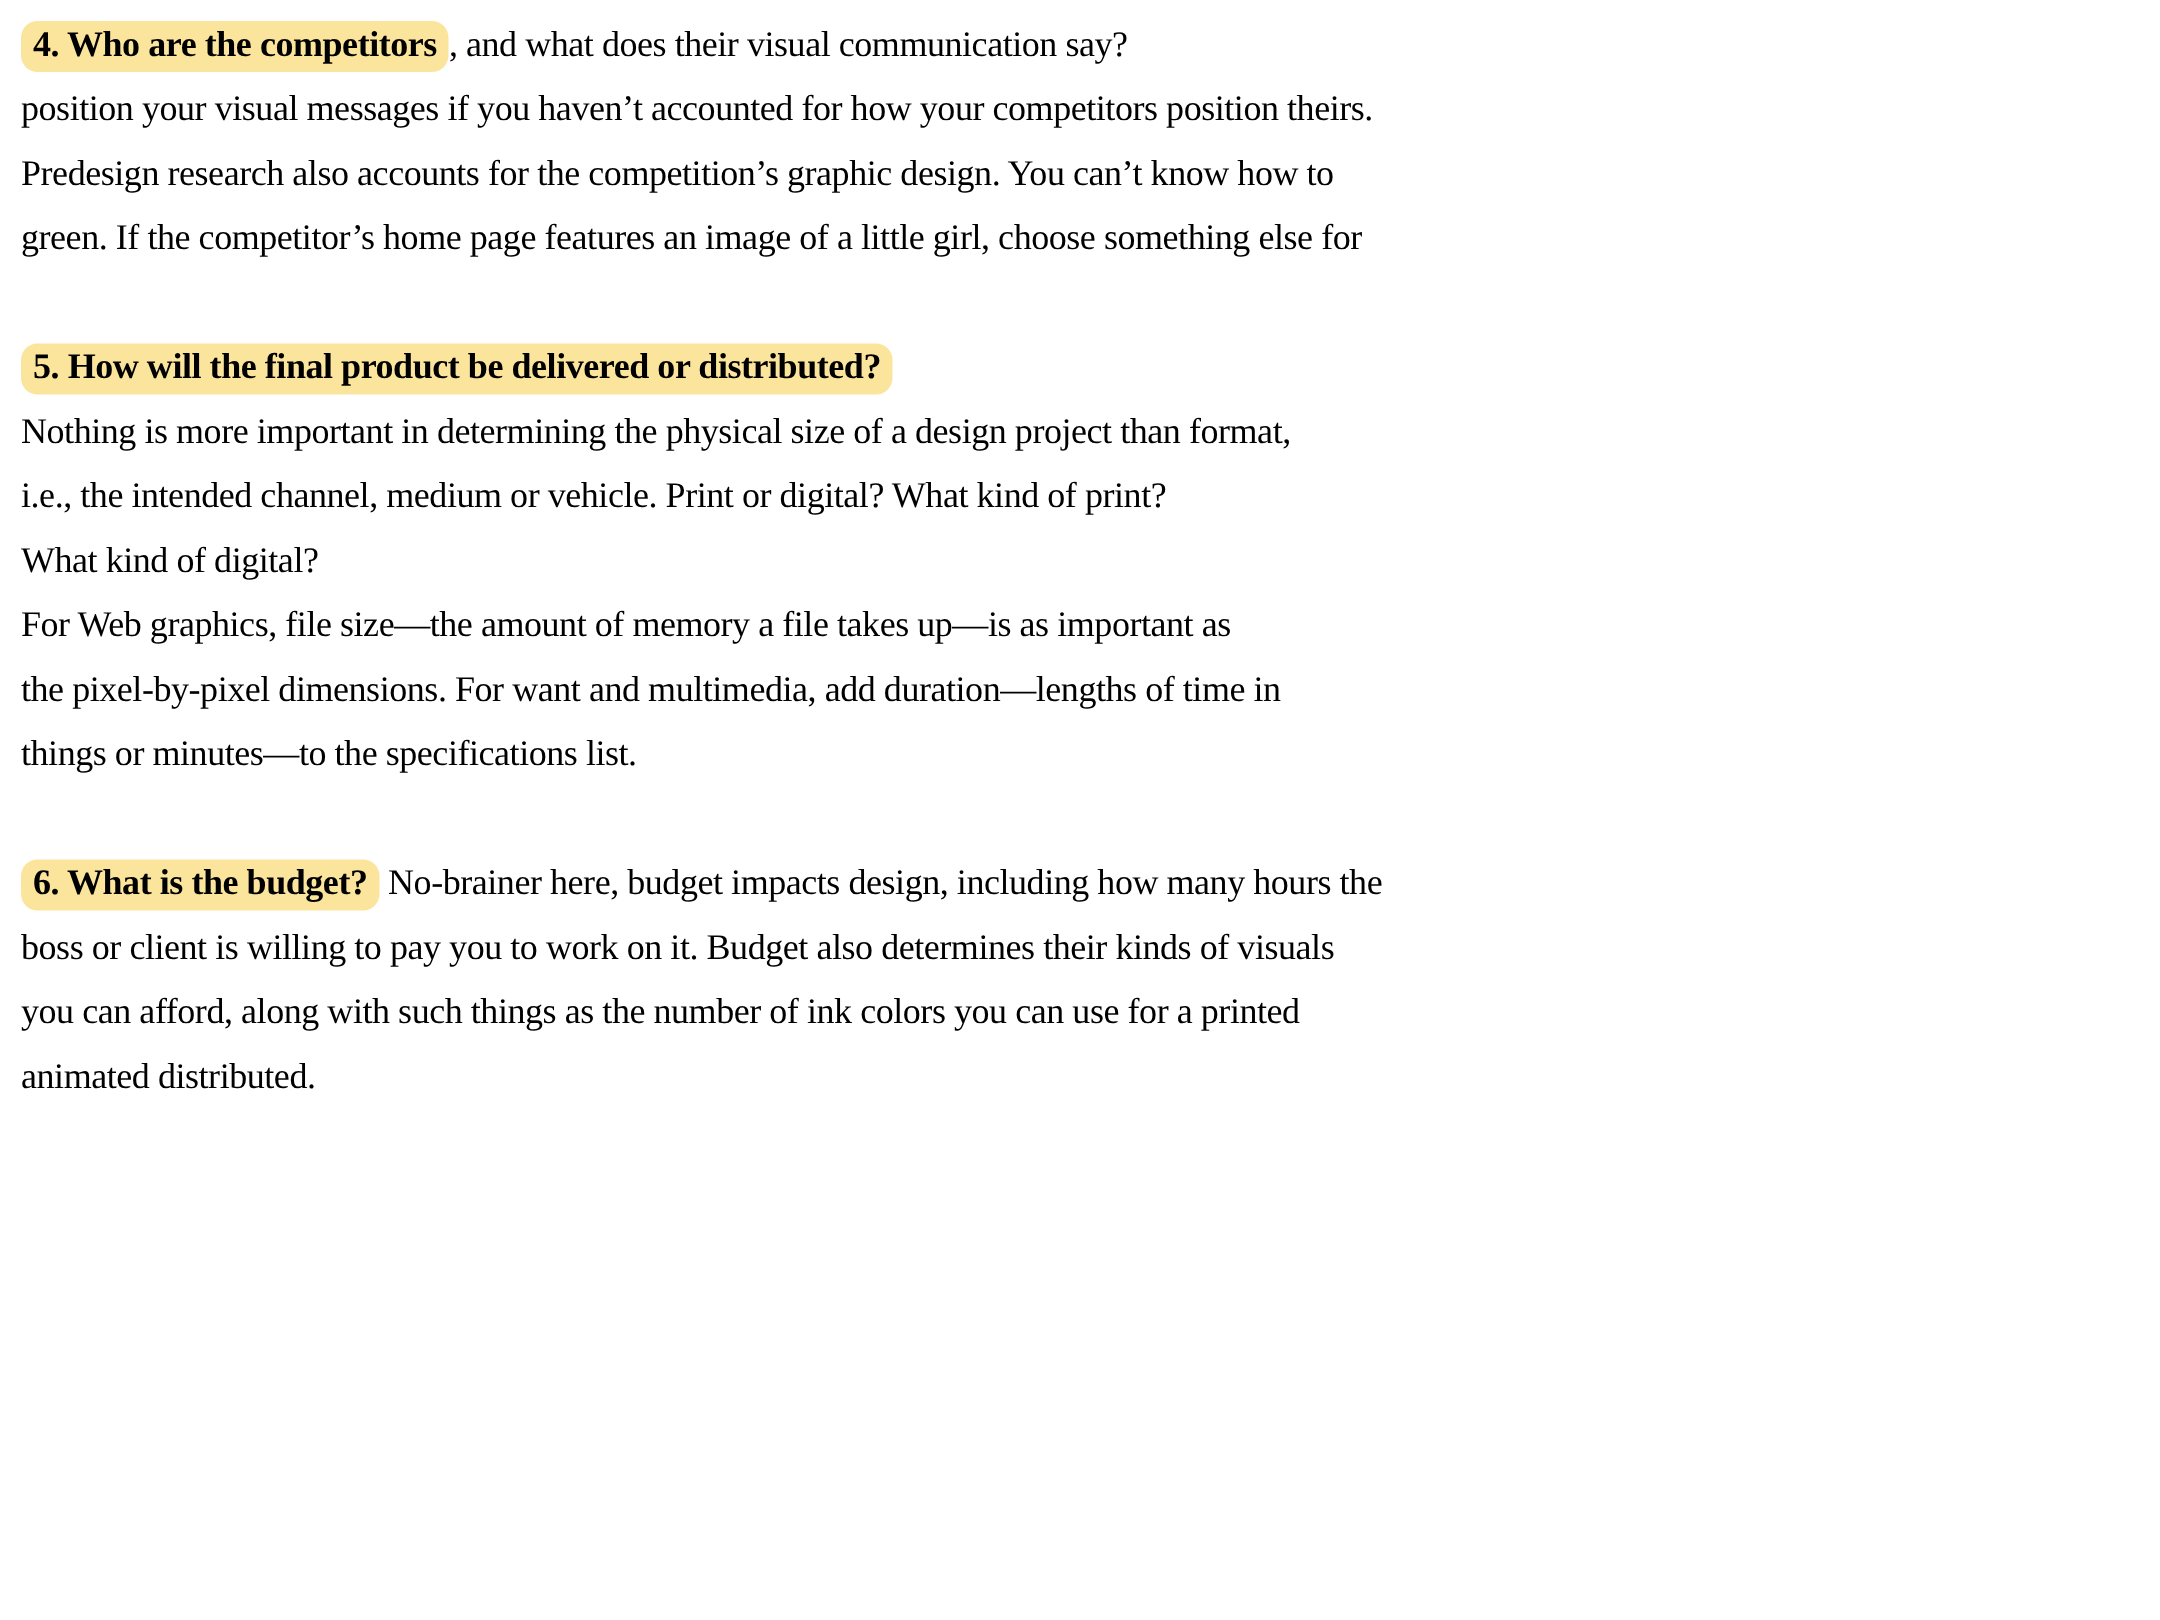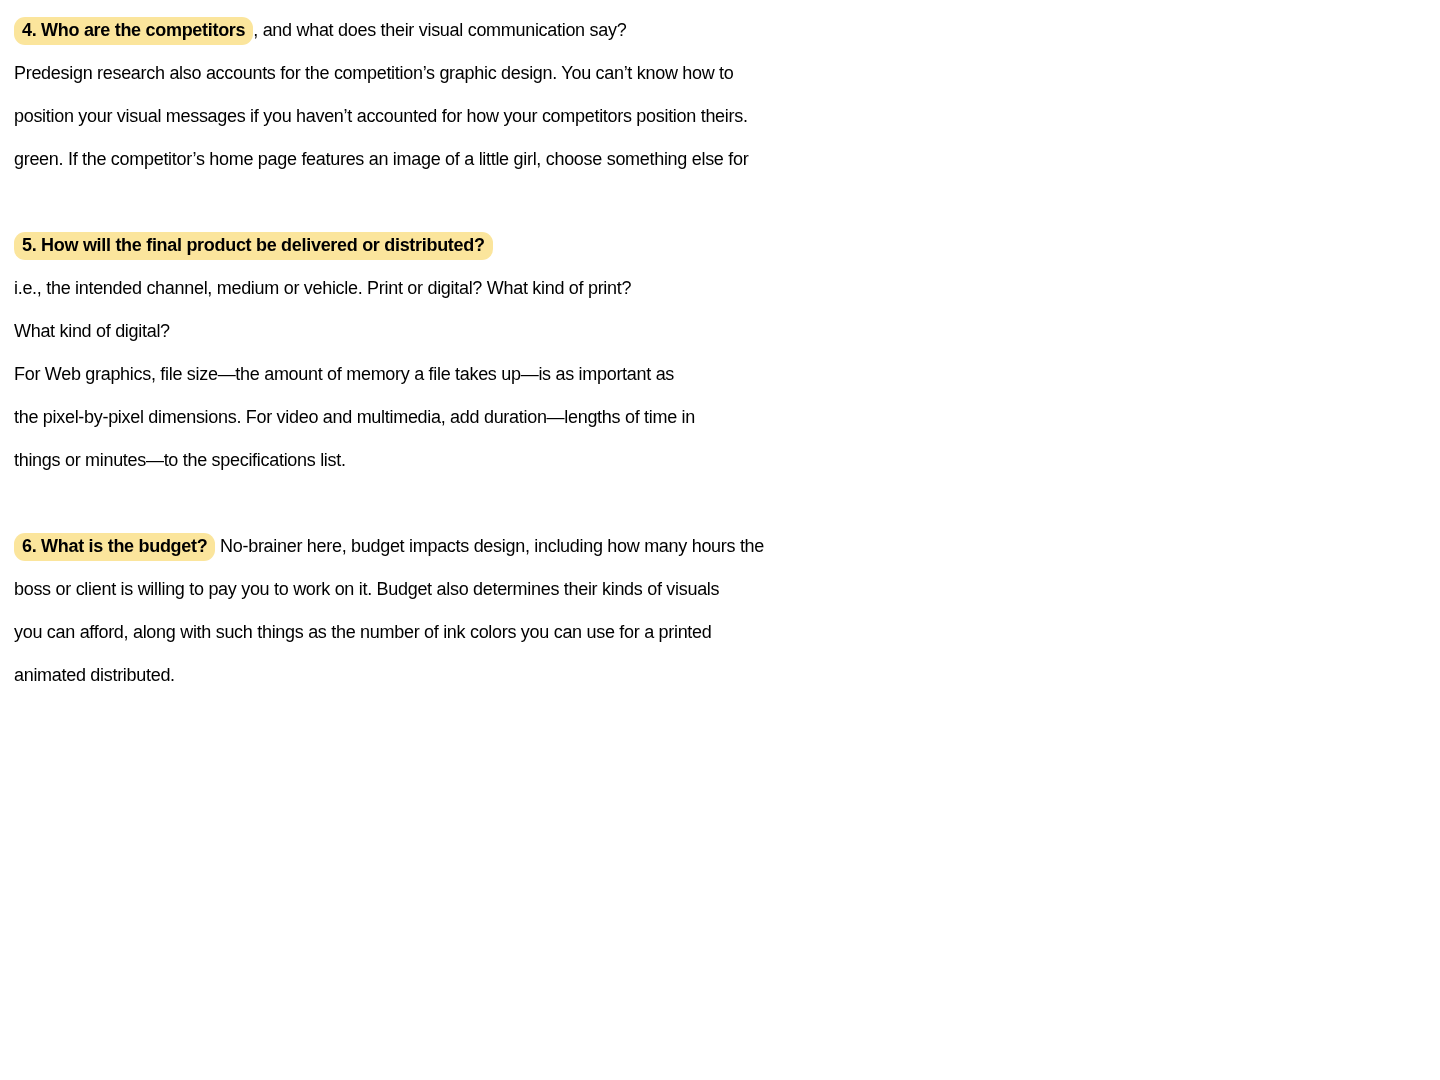--- a/index.html
+++ b/index.html
@@ -10,50 +10,52 @@
     font-family: "Liberation Sans", sans-serif;
     color: var(--txt);
     overflow: hidden;
   }
   .slide {
     width: 1440px; height: 1080px;
     padding: 9px 12px 0 14px;
   }
   .para { margin-bottom: 43px; }
   .line {
-    font-size: 18px;
+    font-size: 24px;
     line-height: 43px;
     letter-spacing: -0.3px;
     white-space: nowrap;
+    font-family: Liberation Serif, serif;
   }
   .hl {
     background: var(--hl);
     font-weight: 700;
     padding: 3px 8px 5px 8px;
     border-radius: 11px;
   }
 </style>
 </head>
 <body>
 
 <div class="slide">
 
   <div class="para">
     <p class="line"><span class="hl">4. Who are the competitors</span><span>, and what does their visual communication say?</span></p>
+    <p class="line">position your visual messages if you haven’t accounted for how your competitors position theirs.</p>
     <p class="line">Predesign research also accounts for the competition’s graphic design. You can’t know how to</p>
-    <p class="line">position your visual messages if you haven’t accounted for how your competitors position theirs.</p>
     <p class="line">green. If the competitor’s home page features an image of a little girl, choose something else for</p>
   </div>
 
   <div class="para">
     <p class="line"><span class="hl">5. How will the final product be delivered or distributed?</span></p>
+    <p class="line">Nothing is more important in determining the physical size of a design project than format,</p>
     <p class="line">i.e., the intended channel, medium or vehicle. Print or digital? What kind of print?</p>
     <p class="line">What kind of digital?</p>
     <p class="line">For Web graphics, file size—the amount of memory a file takes up—is as important as</p>
-    <p class="line">the pixel-by-pixel dimensions. For video and multimedia, add duration—lengths of time in</p>
+    <p class="line">the pixel-by-pixel dimensions. For want and multimedia, add duration—lengths of time in</p>
     <p class="line">things or minutes—to the specifications list.</p>
   </div>
 
   <div class="para">
     <p class="line"><span class="hl">6. What is the budget?</span><span> No-brainer here, budget impacts design, including how many hours the</span></p>
     <p class="line">boss or client is willing to pay you to work on it. Budget also determines their kinds of visuals</p>
     <p class="line">you can afford, along with such things as the number of ink colors you can use for a printed</p>
     <p class="line">animated distributed.</p>
   </div>
 

